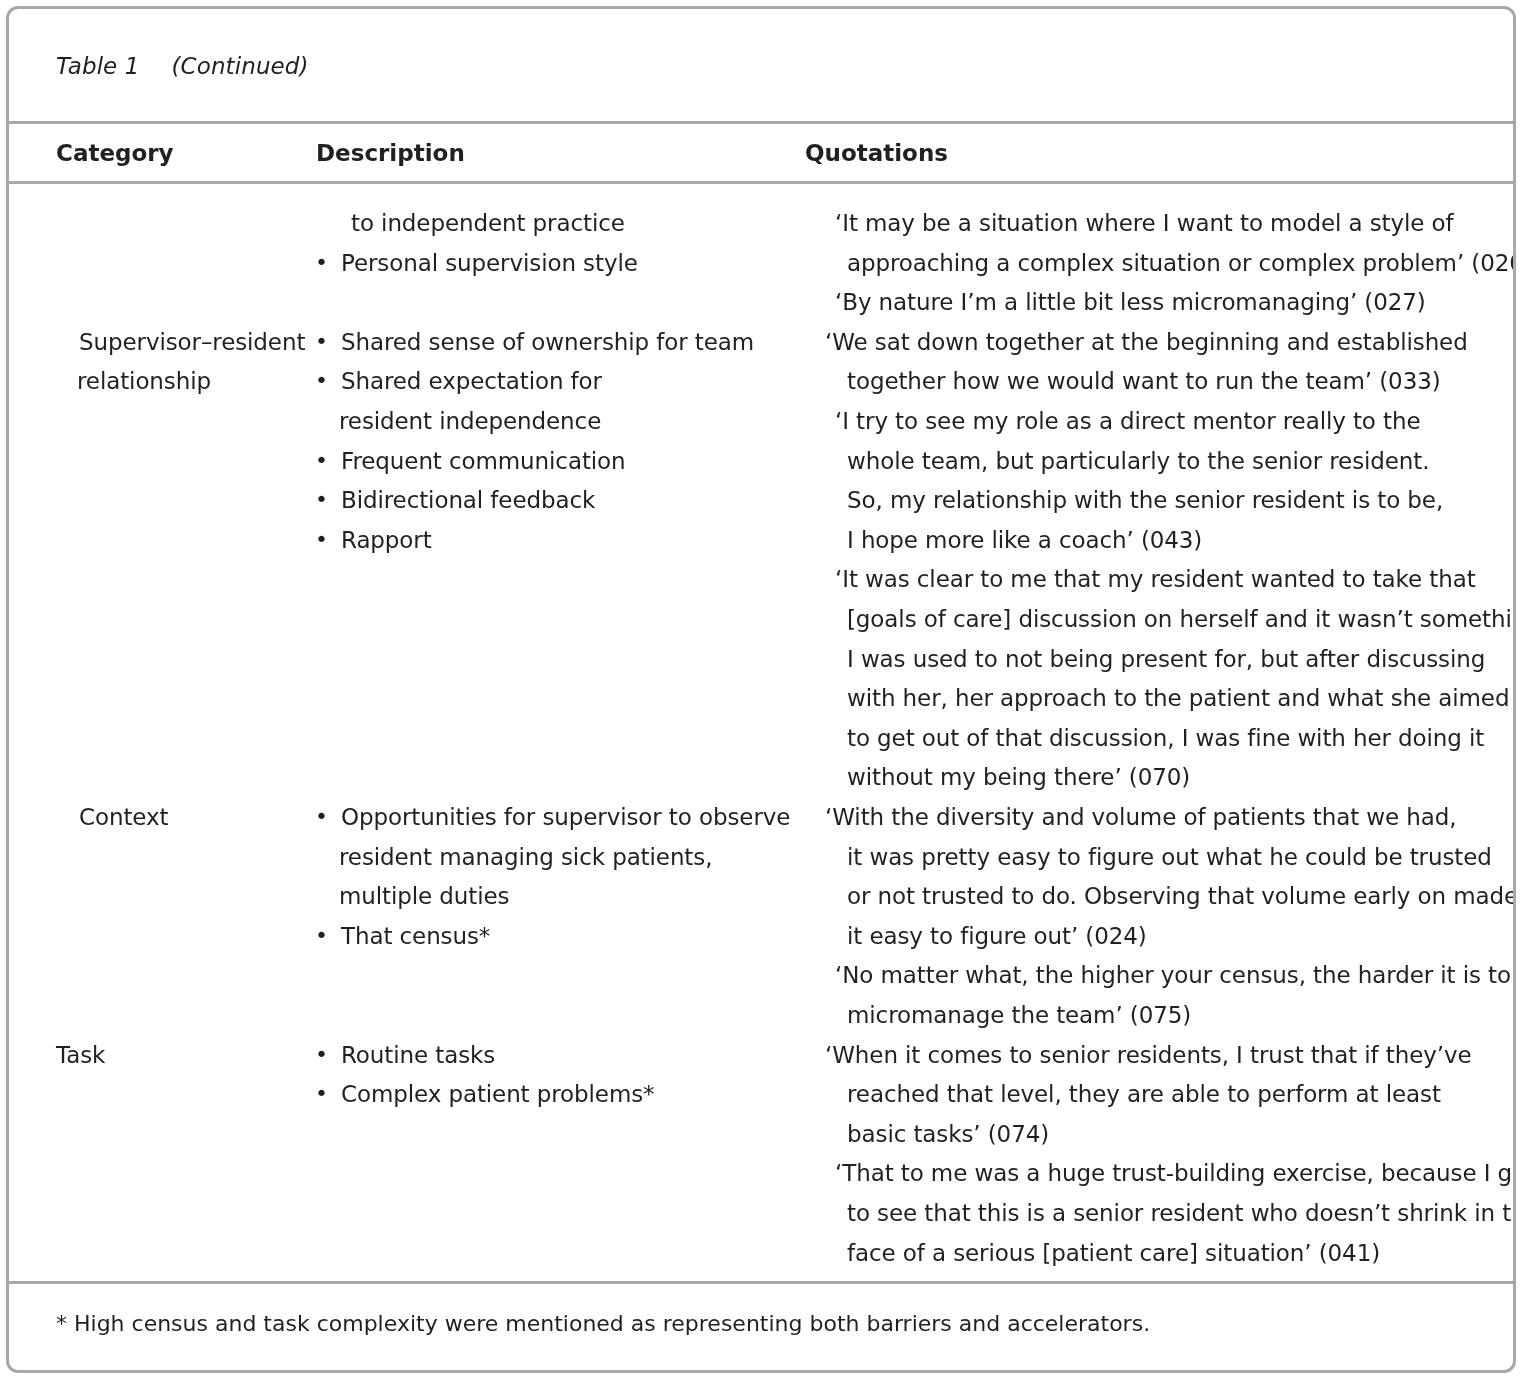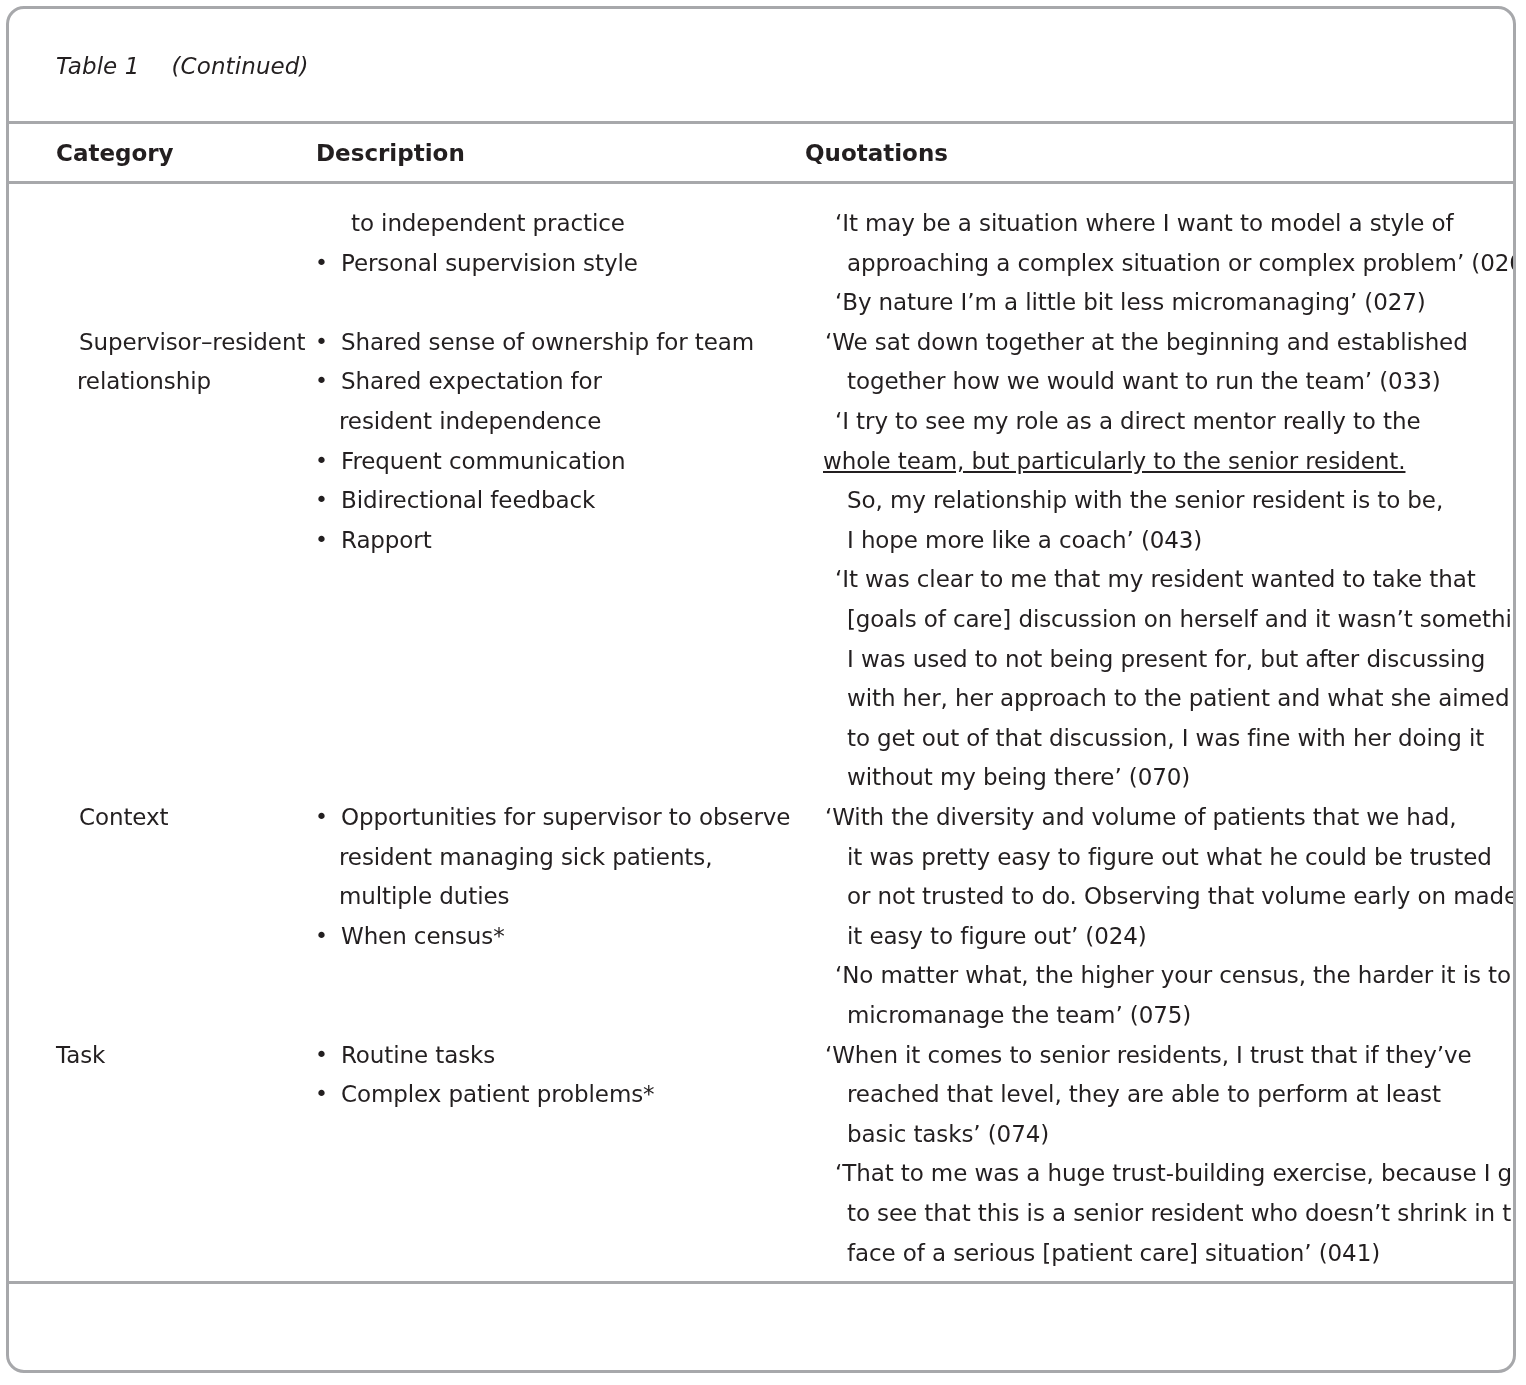--- a/index.html
+++ b/index.html
@@ -1,19 +1,19 @@
 <!DOCTYPE html>
 <html><head>
 <meta charset="utf-8">
 <style>
   html, body { margin: 0; padding: 0; background: #ffffff; }
   body { width: 1526px; height: 1385px; position: relative; font-family: "DejaVu Sans", "Liberation Sans", sans-serif; color: #231f20; }
   .frame {
     position: absolute; left: 6px; top: 6px; width: 1510px; height: 1367px;
-    border: 3px solid #a7a8ab; border-radius: 18px; box-sizing: border-box; overflow: hidden;
+    border: 3px solid #a7a8ab; border-radius: 12px; box-sizing: border-box; overflow: hidden;
   }
   .caption { position: absolute; left: 47px; top: 44px; font-size: 23px; font-style: italic; color: #231f20; letter-spacing: 0.1px; }
   .caption .sub { margin-left: 32px; }
   .rule { position: absolute; left: 0; right: 0; height: 3px; background: #a7a8ab; }
   .hdr { position: absolute; top: 131px; font-size: 23px; font-weight: bold; }
   .line { position: absolute; font-size: 23px; white-space: nowrap; line-height: 28px; letter-spacing: -0.1px; }
   .bullet::before { content: "\2022"; position: absolute; left: -26px; font-size: 22px; }
   .footnote { position: absolute; left: 47px; top: 1302px; font-size: 22px; }
 </style>
 </head>
@@ -42,36 +42,36 @@
         <div class="line" style="left: 68px; top: 358.4px;">relationship</div>
         <div class="line bullet" style="left: 332px; top: 318.8px;">Shared sense of ownership for team</div>
         <div class="line bullet" style="left: 332px; top: 358.4px;">Shared expectation for</div>
         <div class="line" style="left: 330px; top: 398px;">resident independence</div>
         <div class="line bullet" style="left: 332px; top: 437.6px;">Frequent communication</div>
         <div class="line bullet" style="left: 332px; top: 477.2px;">Bidirectional feedback</div>
         <div class="line bullet" style="left: 332px; top: 516.8px;">Rapport</div>
         <div class="line" style="left: 816px; top: 318.8px;">‘We sat down together at the beginning and established</div>
         <div class="line" style="left: 838px; top: 358.4px;">together how we would want to run the team’ (033)</div>
         <div class="line" style="left: 826px; top: 398px;">‘I try to see my role as a direct mentor really to the</div>
-        <div class="line" style="left: 814px; top: 437.6px; text-decoration: underline;">whole team, but particularly to the senior resident.</div>
+        <div class="line" style="left: 838px; top: 437.6px;">whole team, but particularly to the senior resident.</div>
         <div class="line" style="left: 838px; top: 477.2px;">So, my relationship with the senior resident is to be,</div>
         <div class="line" style="left: 838px; top: 516.8px;">I hope more like a coach’ (043)</div>
         <div class="line" style="left: 826px; top: 556.4px;">‘It was clear to me that my resident wanted to take that</div>
         <div class="line" style="left: 838px; top: 596px;">[goals of care] discussion on herself and it wasn’t something</div>
         <div class="line" style="left: 838px; top: 635.6px;">I was used to not being present for, but after discussing</div>
         <div class="line" style="left: 838px; top: 675.2px;">with her, her approach to the patient and what she aimed</div>
         <div class="line" style="left: 838px; top: 714.8px;">to get out of that discussion, I was fine with her doing it</div>
         <div class="line" style="left: 838px; top: 754.4px;">without my being there’ (070)</div>
       </div>
       <div>
         <div class="line" style="left: 70px; top: 794px;">Context</div>
         <div class="line bullet" style="left: 332px; top: 794px;">Opportunities for supervisor to observe</div>
         <div class="line" style="left: 330px; top: 833.6px;">resident managing sick patients,</div>
         <div class="line" style="left: 330px; top: 873.2px;">multiple duties</div>
-        <div class="line bullet" style="left: 332px; top: 912.8px;">When census*</div>
+        <div class="line bullet" style="left: 332px; top: 912.8px;">That census*</div>
         <div class="line" style="left: 816px; top: 794px;">‘With the diversity and volume of patients that we had,</div>
         <div class="line" style="left: 838px; top: 833.6px;">it was pretty easy to figure out what he could be trusted</div>
         <div class="line" style="left: 838px; top: 873.2px;">or not trusted to do. Observing that volume early on made</div>
         <div class="line" style="left: 838px; top: 912.8px;">it easy to figure out’ (024)</div>
         <div class="line" style="left: 826px; top: 952.4px;">‘No matter what, the higher your census, the harder it is to</div>
         <div class="line" style="left: 838px; top: 992px;">micromanage the team’ (075)</div>
       </div>
       <div>
         <div class="line" style="left: 47px; top: 1031.6px;">Task</div>
         <div class="line bullet" style="left: 332px; top: 1031.6px;">Routine tasks</div>
@@ -79,13 +79,14 @@
         <div class="line" style="left: 816px; top: 1031.6px;">‘When it comes to senior residents, I trust that if they’ve</div>
         <div class="line" style="left: 838px; top: 1071.2px;">reached that level, they are able to perform at least</div>
         <div class="line" style="left: 838px; top: 1110.8px;">basic tasks’ (074)</div>
         <div class="line" style="left: 826px; top: 1150.4px;">‘That to me was a huge trust-building exercise, because I got</div>
         <div class="line" style="left: 838px; top: 1190px;">to see that this is a senior resident who doesn’t shrink in the</div>
         <div class="line" style="left: 838px; top: 1229.6px;">face of a serious [patient care] situation’ (041)</div>
       </div>
     </div>
 
   <div class="rule" style="top:1272px"></div>
+  <div class="footnote">* High census and task complexity were mentioned as representing both barriers and accelerators.</div>
 </div>
 
 </body></html>

